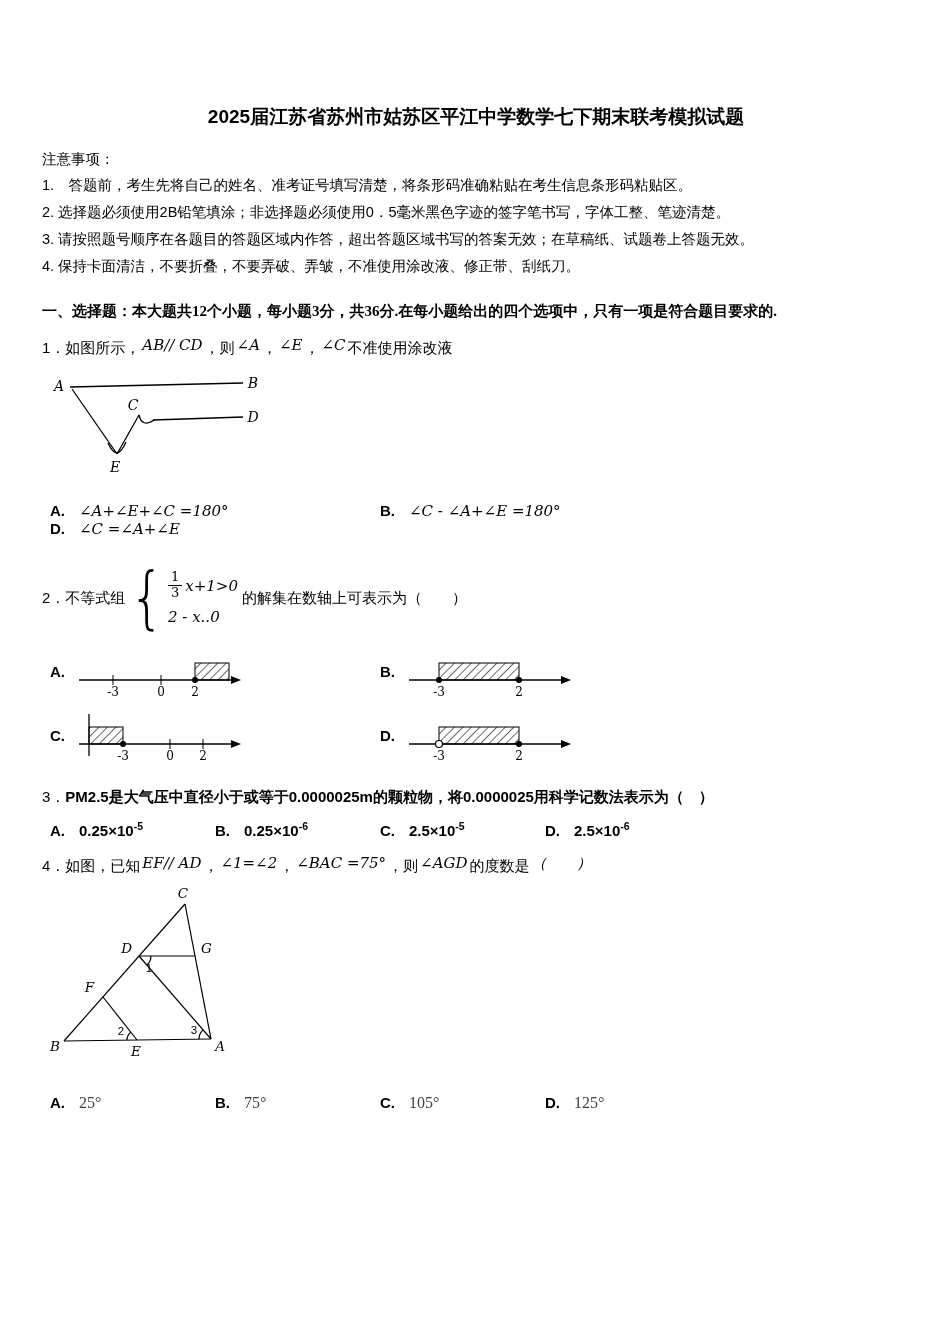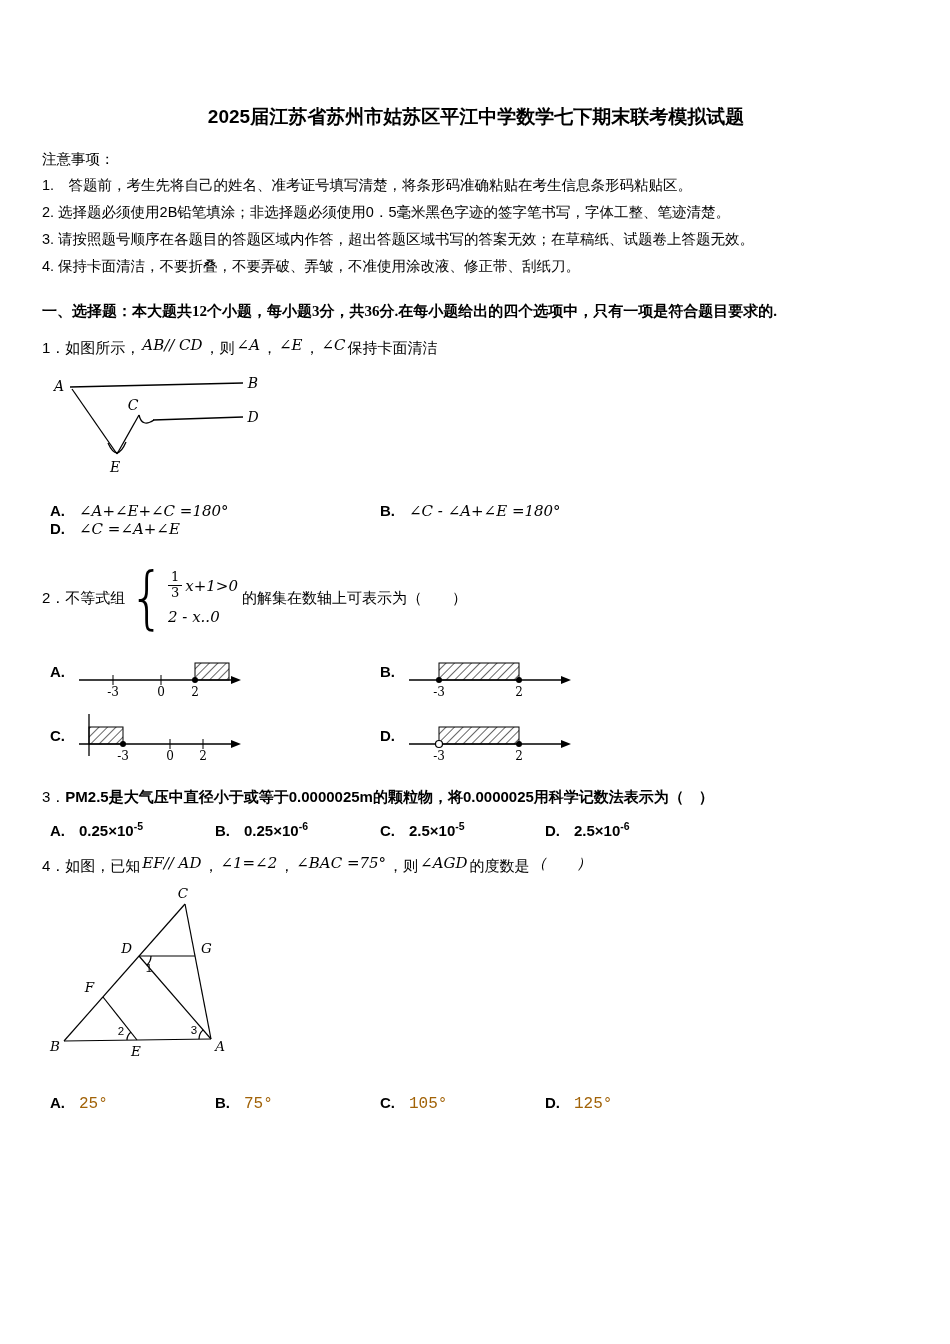--- a/index.html
+++ b/index.html
@@ -25,21 +25,21 @@
   .frac .fn{border-bottom:1px solid #000;padding:0 3px;}
   .frac .fd{padding:0 3px;}
   .nlgrid{display:grid;grid-template-columns:330px auto;row-gap:10px;margin:18px 0 0 8px;}
   .nl{display:flex;align-items:center;}
   .nl .lab{font-weight:700;margin-right:10px;font-size:15px;}
   .q3line{margin-top:26px;font-size:15px;}
   .q3line .bold{font-weight:700;}
   .optgrid4{display:grid;grid-template-columns:165px 165px 165px auto;margin:13px 0 0 8px;font-size:15px;align-items:center;}
   .sci{font-weight:700;}
   .sci sup{font-size:10.5px;}
-  .q4val{font-family:Liberation Mono, monospace;font-size:16px;color:#a16207;}
+  .q4val{font-family:Liberation Serif, serif;font-size:16px;color:#404040;}
   .fig4{margin:10px 0 4px 2px;display:block;}
   .q4opts{margin-top:26px;}
   svg text{user-select:none;}
 </style>
 </head>
 <body>
 
 <div class="page">
 
   <div class="title">2025届江苏省苏州市姑苏区平江中学数学七下期末联考模拟试题</div>
@@ -48,21 +48,21 @@
     <div class="notes-hd">注意事项：</div>
     <div class="note">1.　答题前，考生先将自己的姓名、准考证号填写清楚，将条形码准确粘贴在考生信息条形码粘贴区。</div>
     <div class="note">2. 选择题必须使用2B铅笔填涂；非选择题必须使用0．5毫米黑色字迹的签字笔书写，字体工整、笔迹清楚。</div>
     <div class="note">3. 请按照题号顺序在各题目的答题区域内作答，超出答题区域书写的答案无效；在草稿纸、试题卷上答题无效。</div>
     <div class="note">4. 保持卡面清洁，不要折叠，不要弄破、弄皱，不准使用涂改液、修正带、刮纸刀。</div>
   </div>
 
   <div class="section-header">一、选择题：本大题共12个小题，每小题3分，共36分.在每小题给出的四个选项中，只有一项是符合题目要求的.</div>
 
   <div class="qline">
-    <span>1．</span><span>如图所示，</span><span class="m">AB// CD</span><span>，则</span><span class="m">∠A</span><span>，</span><span class="m">∠E</span><span>，</span><span class="m">∠C</span><span>保持卡面清洁</span>
+    <span>1．</span><span>如图所示，</span><span class="m">AB// CD</span><span>，则</span><span class="m">∠A</span><span>，</span><span class="m">∠E</span><span>，</span><span class="m">∠C</span><span>不准使用涂改液</span>
   </div>
 
   <svg class="fig1" width="300" height="112" viewBox="0 0 300 112">
     <g stroke="#000" stroke-width="1.3" fill="none">
       <line x1="24" y1="17" x2="197" y2="13"></line>
       <line x1="26" y1="19" x2="71" y2="84"></line>
       <line x1="71" y1="84" x2="93" y2="45"></line>
       <path d="M93,45 Q96,58 108,50"></path>
       <line x1="107" y1="50" x2="197" y2="47"></line>
       <path d="M62,73 Q71,93 80,72"></path>

